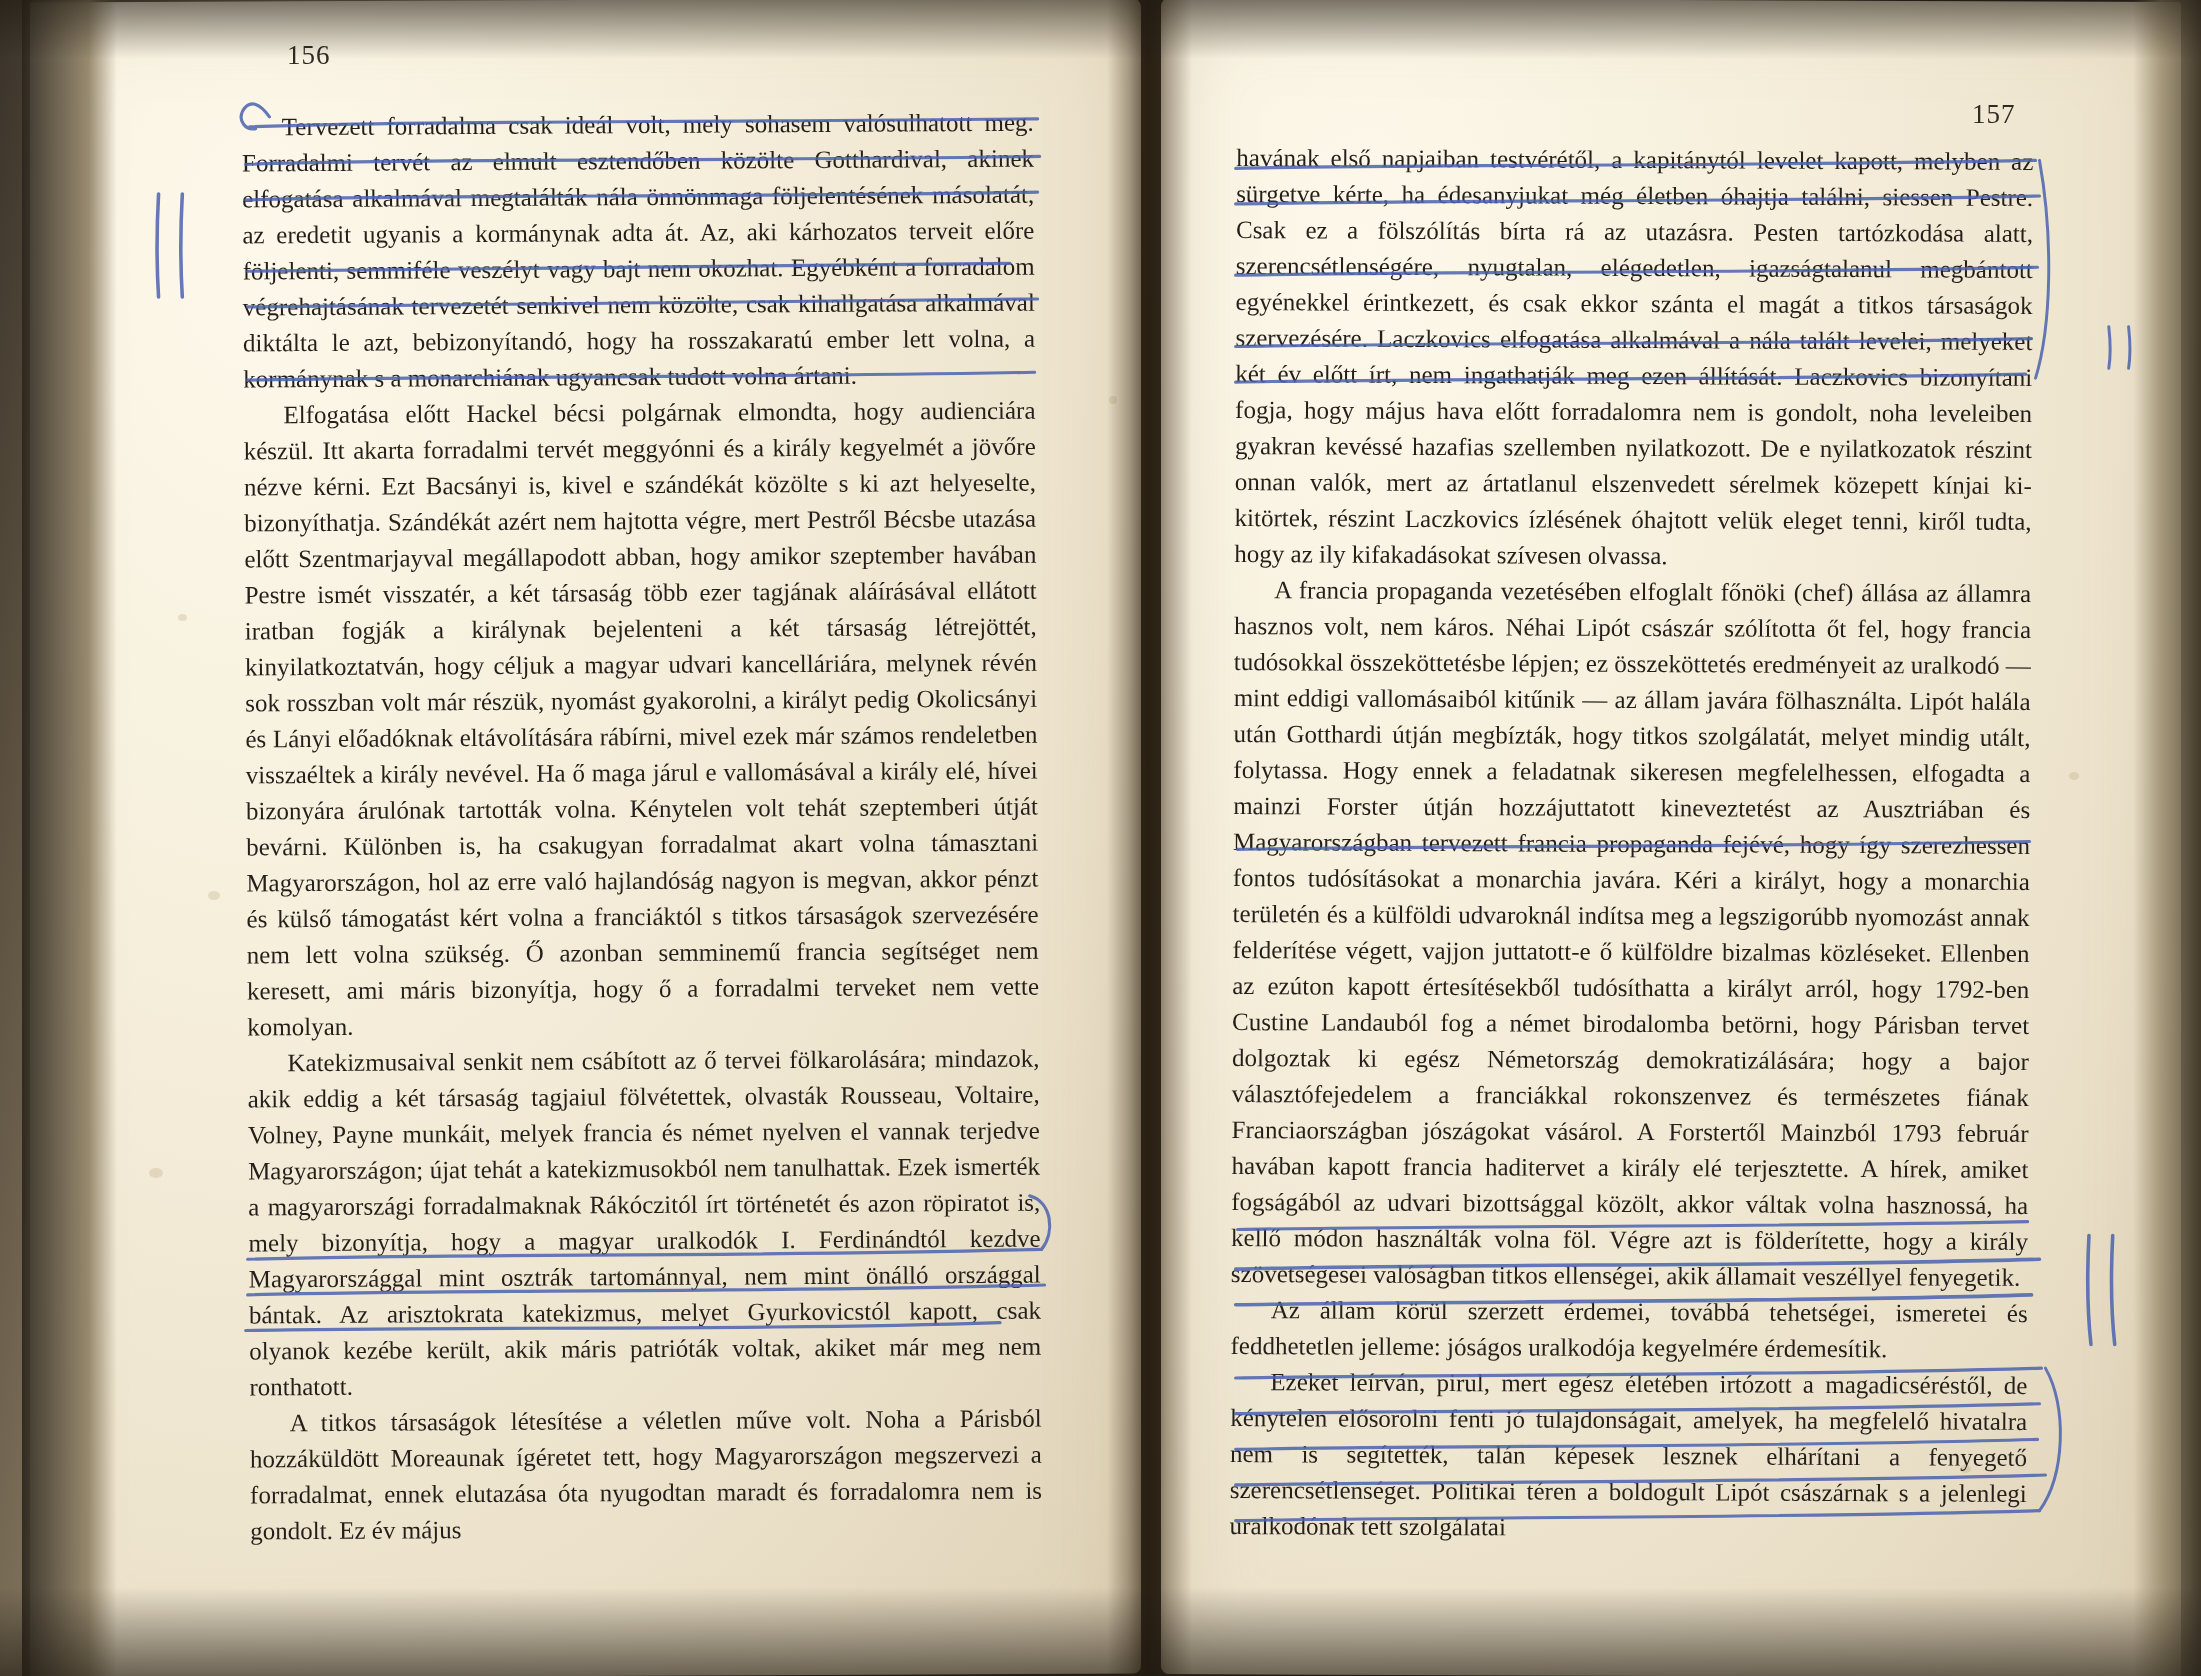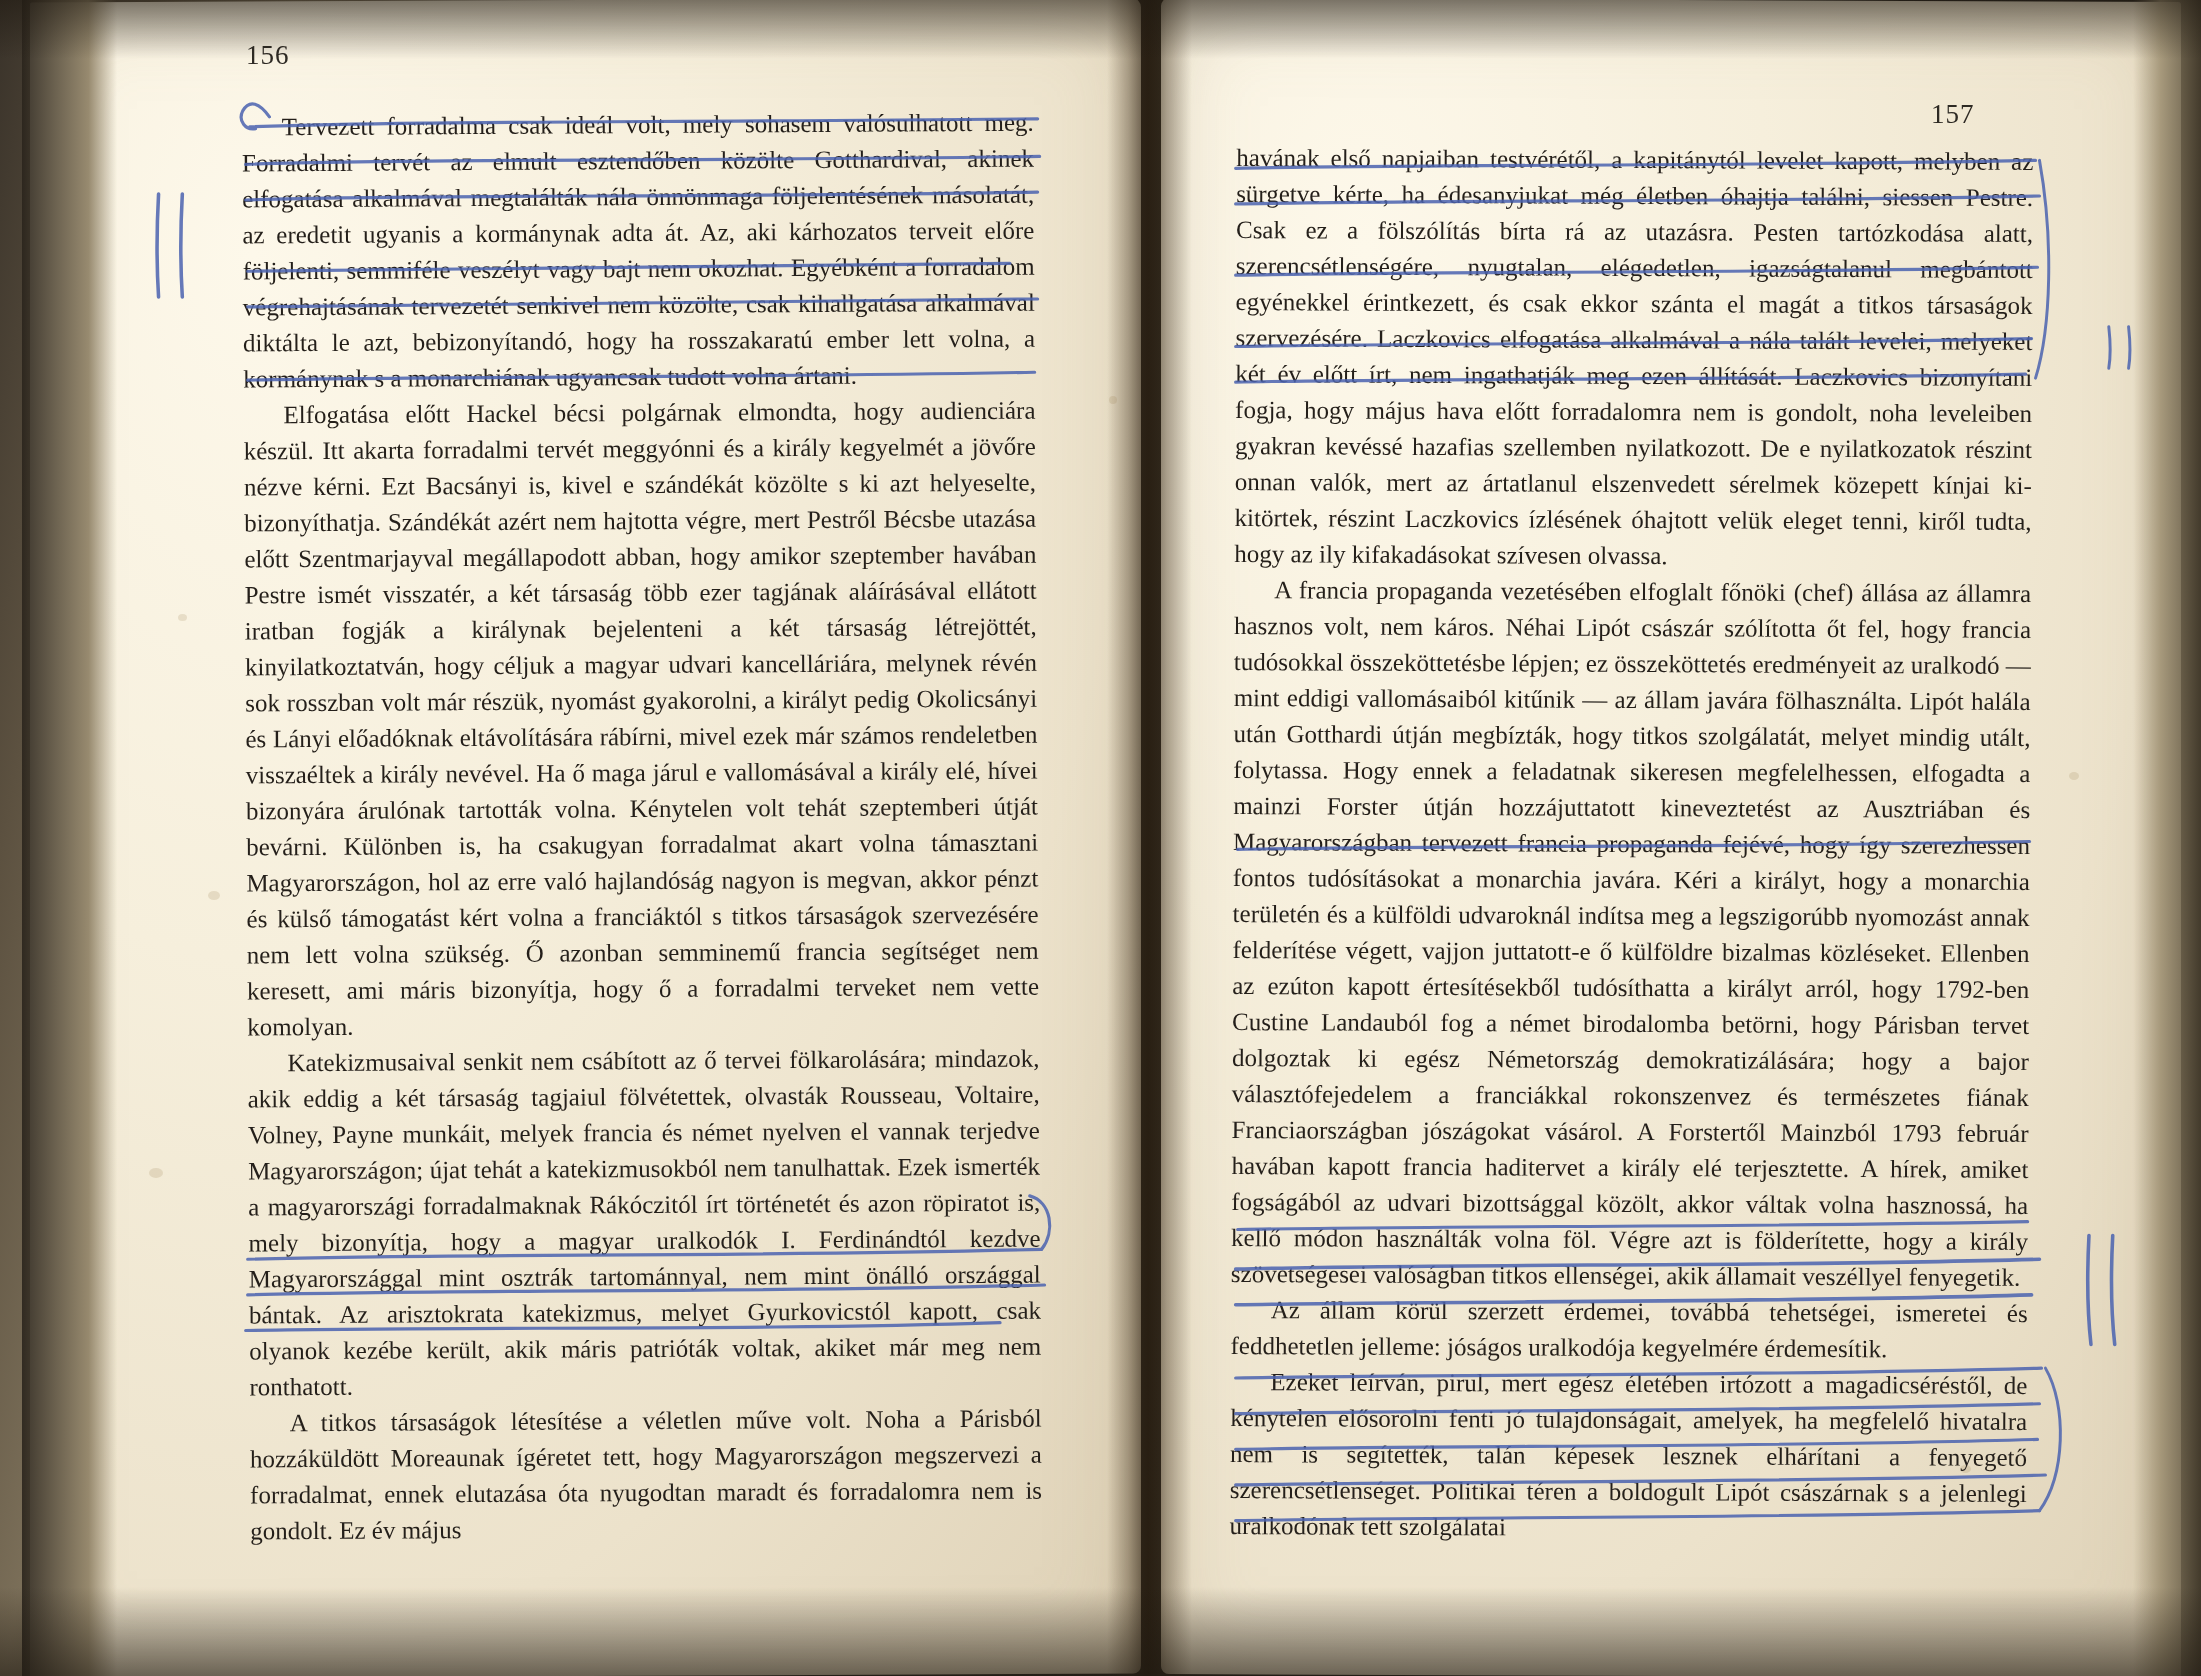--- a/index.html
+++ b/index.html
@@ -100,20 +100,21 @@
     border-radius: 50%;
     background: rgba(150,120,70,0.18);
     pointer-events: none;
   }
 
   .folio {
     position: absolute;
     font-size: 27px;
     color: #2e2a24;
     letter-spacing: 1px;
+    margin-left: 41px;
   }
   .folio.left { left: 246px; top: 40px; }
   .folio.right { left: 1931px; top: 99px; }
 
   .col {
     position: absolute;
     font-size: 25px;
     line-height: 36px;
     color: #241f1a;
     text-align: justify;

